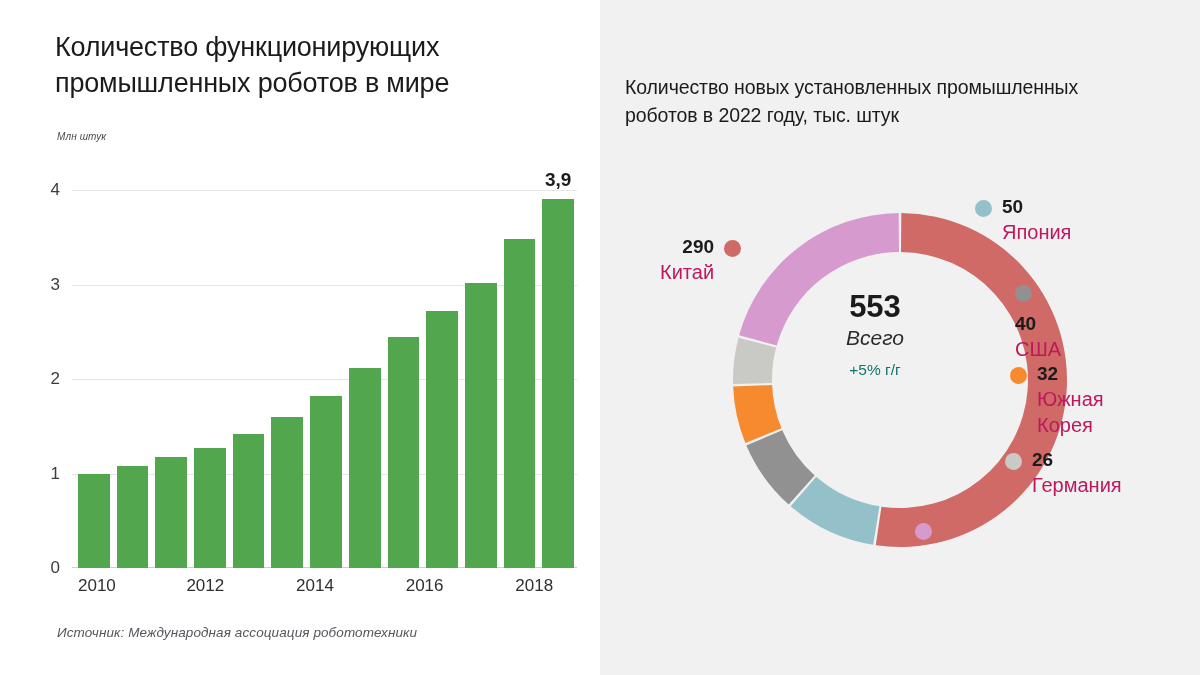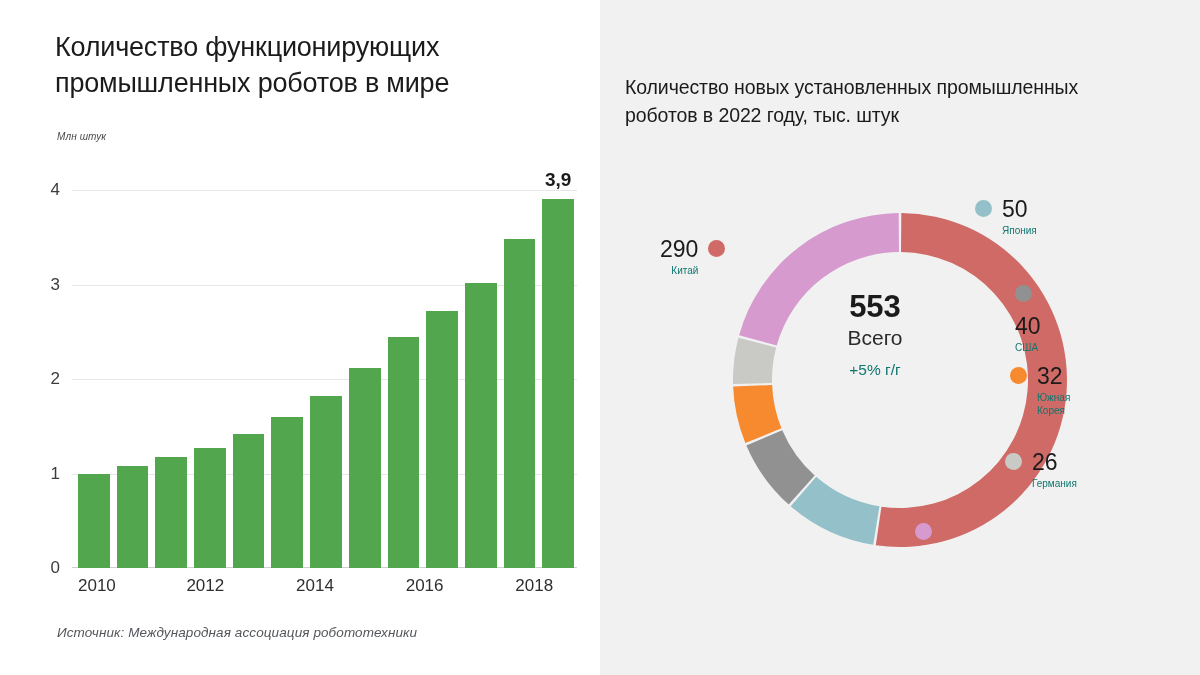--- a/index.html
+++ b/index.html
@@ -153,20 +153,21 @@
   .donut-total {
     font-size: 31px;
     font-weight: 700;
     color: #1b1b1b;
     line-height: 1.1;
   }
   .donut-total-label {
     font-size: 21px;
     color: #2b2b2b;
     line-height: 1.35;
+    font-style: italic;
   }
   .donut-delta {
     margin-top: 9px;
     font-size: 15.5px;
     color: #0f766e;
   }
 
   .callout {
     position: absolute;
     display: flex;
@@ -177,28 +178,28 @@
   .callout.left-side { flex-direction: row-reverse; }
   .dot {
     width: 17px; height: 17px;
     border-radius: 50%;
     flex: 0 0 17px;
     margin-top: 5px;
   }
   .callout-text { white-space: nowrap; }
   .callout.left-side .callout-text { text-align: right; }
   .callout-value {
-    font-size: 23px;
-    font-weight: 400;
+    font-size: 19px;
+    font-weight: 700;
     color: #1b1b1b;
     line-height: 1.25;
   }
   .callout-name {
-    font-size: 10px;
-    color: #0f766e;
+    font-size: 20px;
+    color: #be185d;
     line-height: 1.3;
     white-space: pre-line;
   }
 </style>
 </head>
 <body>
 
 <div id="page">
 
   <div class="left-panel">

